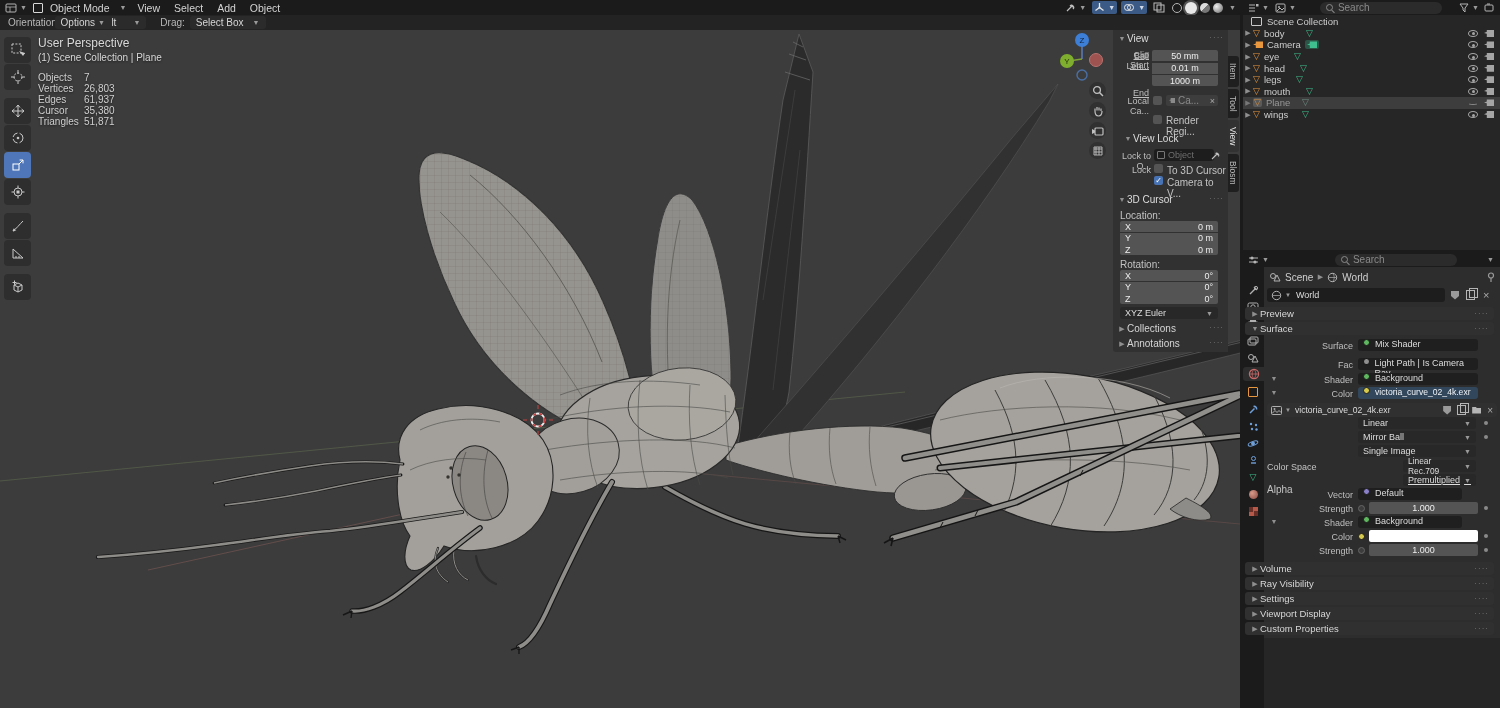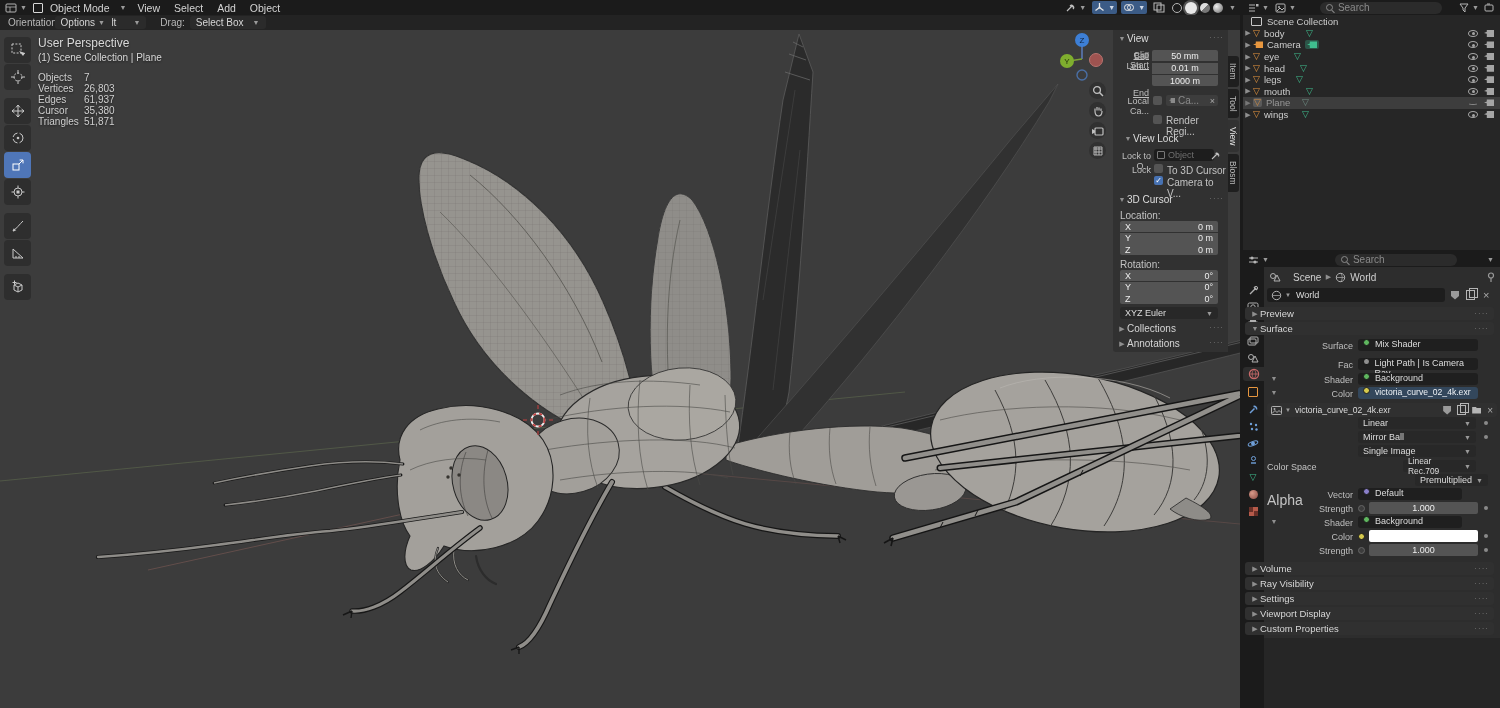--- a/index.html
+++ b/index.html
@@ -718,21 +718,21 @@
       <div class="tabico" style="left:0;top:237px;">
           <span style="width:9px;height:9px;display:inline-block;background:conic-gradient(#b55a4a 0 25%,#6a3028 0 50%,#b55a4a 0 75%,#6a3028 0);"></span>
         </div>
     </div>
 
     <div class="abs flex" style="left:26px;top:18px;height:14px;">
       <svg width="12" height="10">
           <circle cx="4" cy="4" r="2.5" fill="none" stroke="#b0b0b0"></circle>
           <path d="M8 3 L11 9 H5 Z" fill="none" stroke="#b0b0b0"></path>
         </svg>
-      <span style="margin-left:12px;color:#d0d0d0;">Scene</span>
+      <span style="margin-left:4px;color:#d0d0d0;">Scene</span>
       <span class="exp" style="margin:0 2px;">▶</span>
       <svg width="11" height="11">
           <circle cx="5.5" cy="5.5" r="4.2" fill="none" stroke="#b0b0b0"></circle>
           <path d="M1.3 5.5 h8.4 M5.5 1.3 c2.3 2.3 2.3 6 0 8.4" stroke="#b0b0b0" stroke-width=".7" fill="none"></path>
         </svg>
       <span style="margin-left:4px;color:#d0d0d0;">World</span>
     </div>
     <svg class="abs" style="left:243px;top:20px;" width="10" height="11">
         <circle cx="5" cy="3.5" r="2.5" fill="none" stroke="#9a9a9a" stroke-width="1.2"></circle>
         <path d="M5 6 V10" stroke="#9a9a9a" stroke-width="1.2"></path>
@@ -818,22 +818,22 @@
     <div class="drop abs" style="left:115px;top:193px;width:118px;box-sizing:border-box;">
         <span>Single Image</span>
         <span class="dchev">▼</span>
       </div>
 
     <span class="abs" style="left:24px;top:210px;color:#c3c3c3;font-size:9px;">Color Space</span>
     <div class="drop abs" style="left:160px;top:208px;width:73px;box-sizing:border-box;">
         <span style="font-size:8.4px;">Linear Rec.709</span>
         <span class="dchev">▼</span>
       </div>
-    <span class="abs" style="left:24px;top:240px;color:#c3c3c3;font-size:14px;">Alpha</span>
-    <div class="drop abs" style="left:172px;top:222px;width:73px;box-sizing:border-box;">
+    <span class="abs" style="left:24px;top:232px;color:#c3c3c3;font-size:10px;">Alpha</span>
+    <div class="drop abs" style="left:160px;top:222px;width:73px;box-sizing:border-box;text-decoration:underline;">
         <span>Premultiplied</span>
         <span class="dchev">▼</span>
       </div>
 
     <span class="lblr abs" style="left:0;top:238px;width:110px;">Vector</span>
     <div class="pf abs" style="left:115px;top:236px;width:104px;box-sizing:border-box;">
       <span class="sock" style="background:#8a7fc9;"></span>
       <span>Default</span>
     </div>
 

